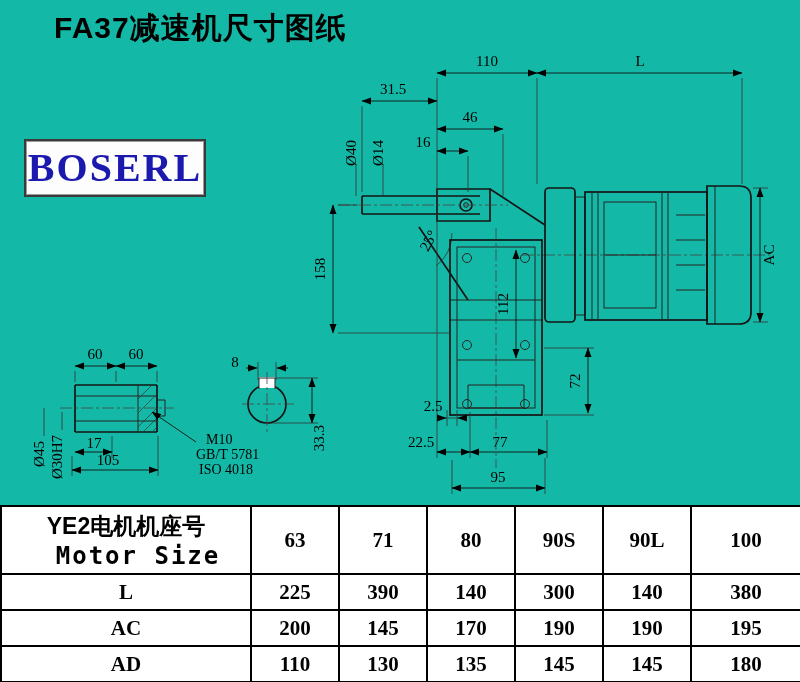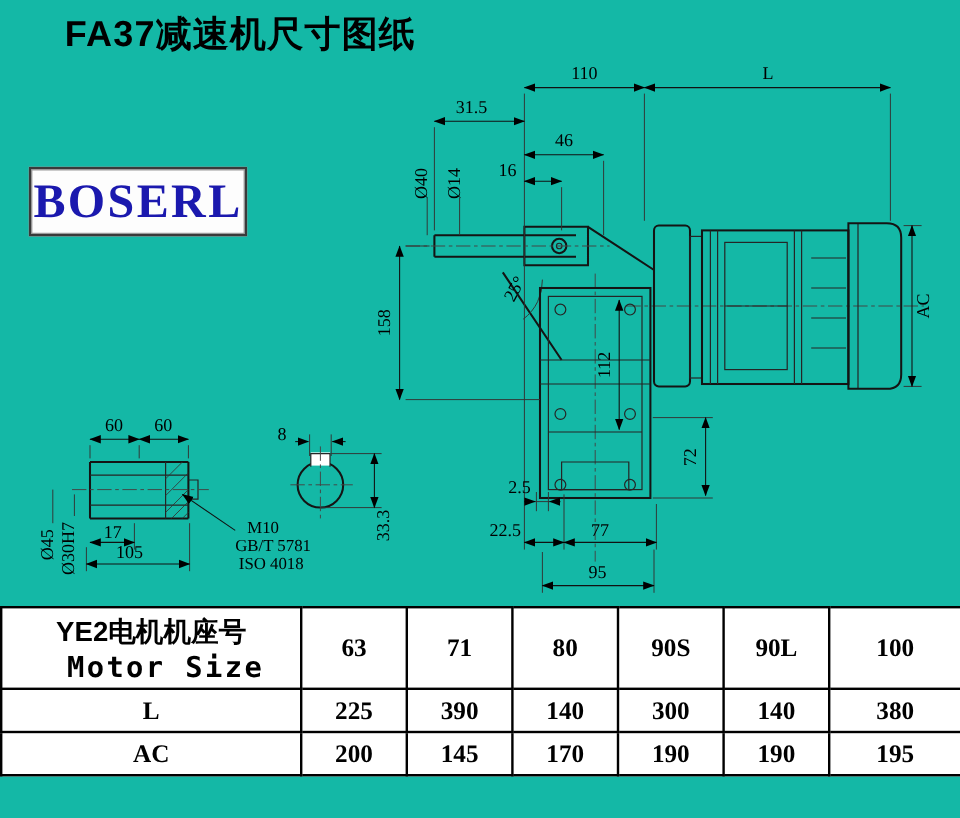--- a/index.html
+++ b/index.html
@@ -208,16 +208,25 @@
     </tr>
     <tr class="drow">
       <td class="cell-num">AC</td>
       <td class="cell-num">200</td>
       <td class="cell-num">145</td>
       <td class="cell-num">170</td>
       <td class="cell-num">190</td>
       <td class="cell-num">190</td>
       <td class="cell-num">195</td>
     </tr>
+    <tr class="drow">
+      <td class="cell-num">AD</td>
+      <td class="cell-num">110</td>
+      <td class="cell-num">130</td>
+      <td class="cell-num">135</td>
+      <td class="cell-num">145</td>
+      <td class="cell-num">145</td>
+      <td class="cell-num">180</td>
+    </tr>
   </tbody>
     </table>
 
 </div>
 
 </body></html>

